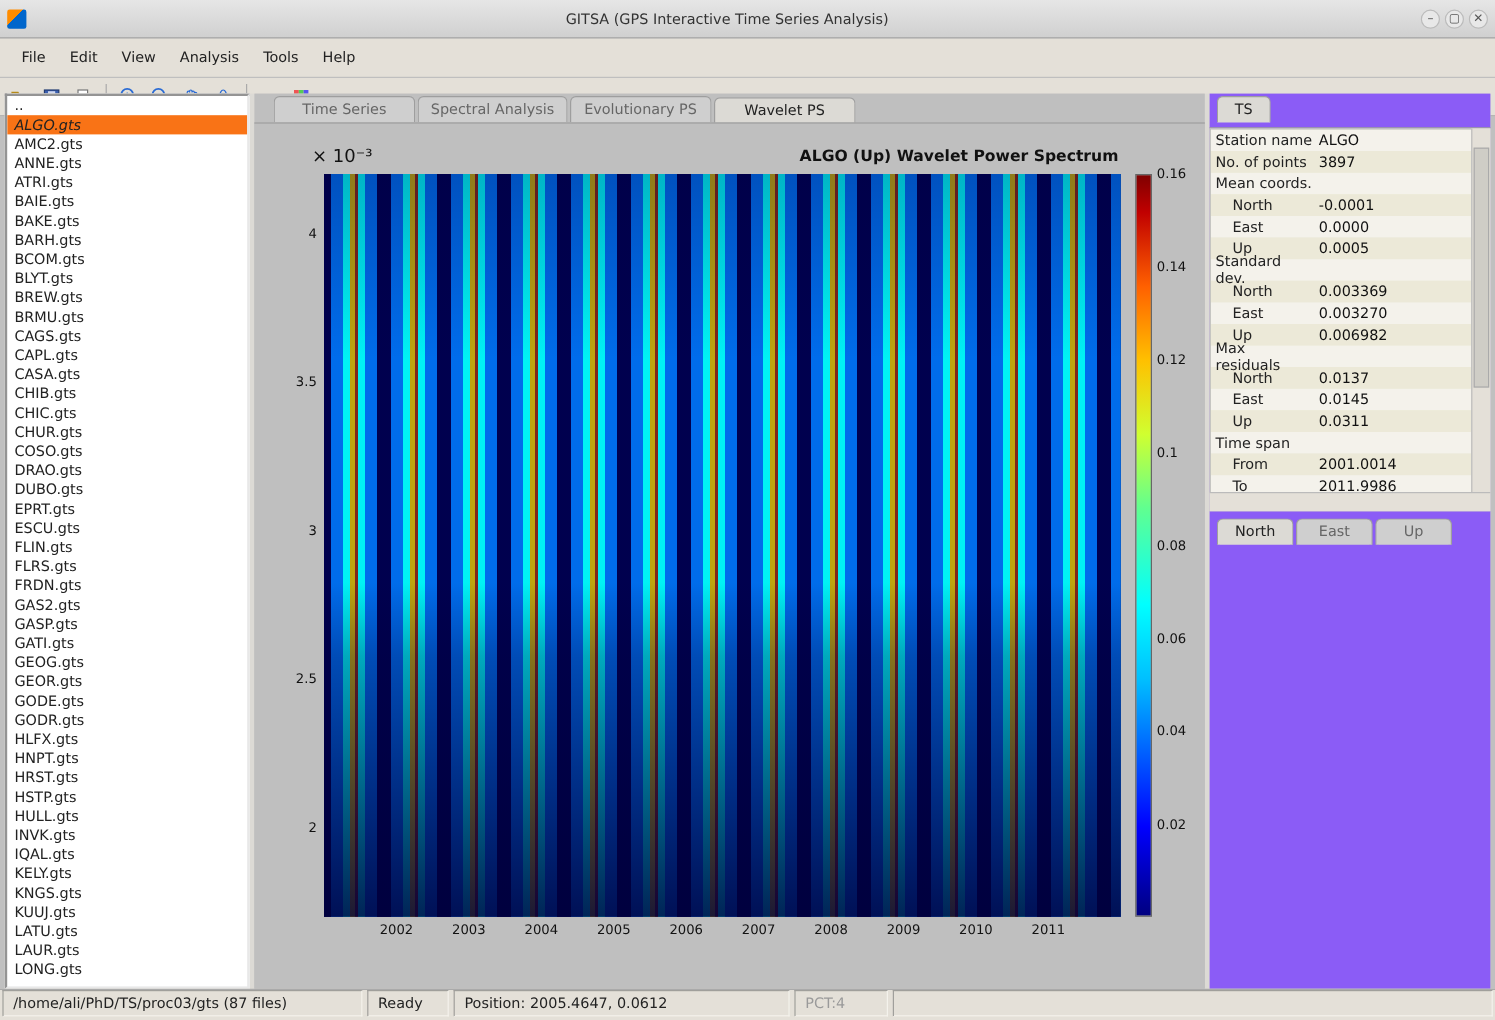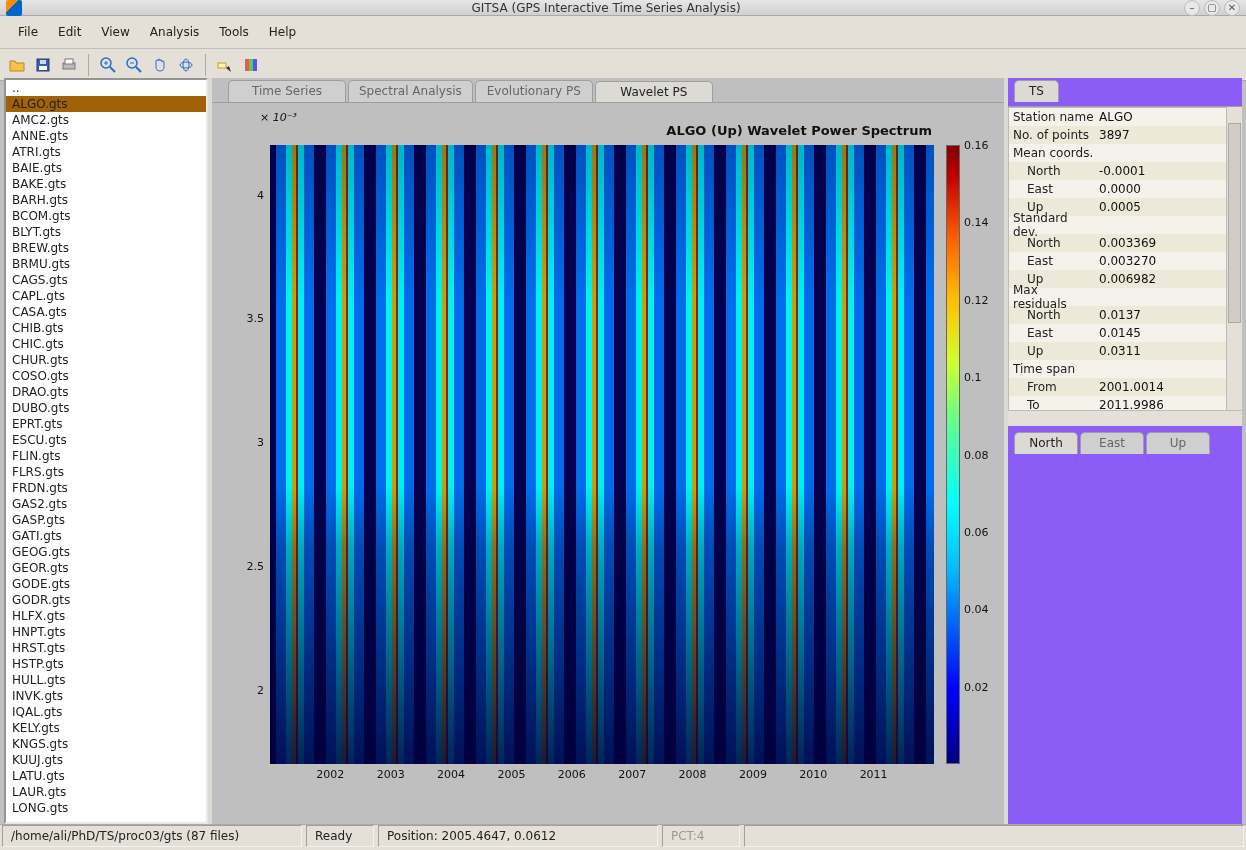--- a/index.html
+++ b/index.html
@@ -1,19 +1,19 @@
 <!DOCTYPE html>
 <html><head>
 <meta charset="utf-8">
 <style>
   * { box-sizing: border-box; margin: 0; padding: 0; font-family: "DejaVu Sans", Arial, sans-serif; }
   html, body { width: 1246px; height: 850px; overflow: hidden; background: #c0c0c0; }
   
   .titlebar {
-    height: 16px; background: linear-gradient(to bottom,#e6e6e6,#d0d0d0);
+    height: 32px; background: linear-gradient(to bottom,#e6e6e6,#d0d0d0);
     display:flex; align-items:center; font-size:12px; color:#333;
     border-bottom:1px solid #aaa; position:relative;
   }
   .titlebar .appicon { width:16px; height:16px; margin:0 6px; display:inline-block;
     background: linear-gradient(135deg,#ff8c00 0 40%, #0066cc 40% 100%); border-radius:2px; }
   .titlebar .title { flex:1; text-align:center; font-size:12px; color:#333; }
   .titlebar .winbtns { display:flex; gap:4px; margin-right:6px;}
   .titlebar .winbtn { width:16px; height:16px; border-radius:50%; background:#e8e8e8;
     border:1px solid #bbb; display:flex; align-items:center; justify-content:center; font-size:10px; color:#555;}
   
@@ -25,31 +25,31 @@
     padding:0 6px; gap:4px;}
   .tbtn { width:22px; height:22px; border:1px solid transparent; display:flex; align-items:center; justify-content:center;
     background:transparent; }
   .tsep { width:1px; height:22px; background:#aaa; margin:0 4px;}
   
   .content { position:absolute; top:78px; bottom:26px; left:4px; right:4px; display:flex; gap:4px; background:#dcdad5;}
   
   .filepanel { width:204px; background:#dcdad5; display:flex; flex-direction:column;}
   .filelist { flex:1; background:#fff; border:2px inset #e8e8e8; font-size:12px; overflow-y:scroll;}
   .filelist div { padding:1px 6px; white-space:nowrap; cursor:default; color:#222;}
-  .filelist div.selected { background:#a16207;}
+  .filelist div.selected { background:#f97316;font-style:italic;}
   
   .centerpanel { flex:1; background:#bfbfbf; position:relative; display:flex; flex-direction:column;}
   .centertabs { height:24px; display:flex; align-items:flex-end; padding-left:16px;}
   .ctab { height:22px; min-width:118px; text-align:center; font-size:12px; color:#666;
     border:1px solid #9e9e9e; border-bottom:none; background:#cfcfcf; border-radius:5px 5px 0 0;
     margin-right:2px; padding:3px 10px 12px 10px; cursor:default;}
   .ctab.active { background:#dcdad5; color:#222; font-weight:500; position:relative; top:1px;}
   .plotarea { flex:1; background:#bfbfbf; position:relative; border-top:1px solid #9e9e9e;}
   .charttitle { position:absolute; top:20px; right:72px; font-size:13px; font-weight:bold; color:#111;}
-  .yexp { position:absolute; top:8px; left:48px; font-size:11px; color:#111;font-style:italic;}
+  .yexp { position:absolute; top:18px; left:48px; font-size:15px; color:#111;}
   .heatmap { position:absolute; top:42px; left:58px; right:70px; bottom:60px; background:#000033;}
   .heatmap::before { content:""; position:absolute; inset:0;
     background:
       repeating-linear-gradient(90deg,
         rgba(0,0,80,0.95) 0 6px,
         rgba(0,120,255,0.9) 6px 16px,
         rgba(0,255,255,0.95) 16px 22px,
         rgba(255,220,0,0.75) 22px 26px,
         rgba(255,80,0,0.5) 26px 28px,
         rgba(0,255,255,0.95) 28px 34px,

